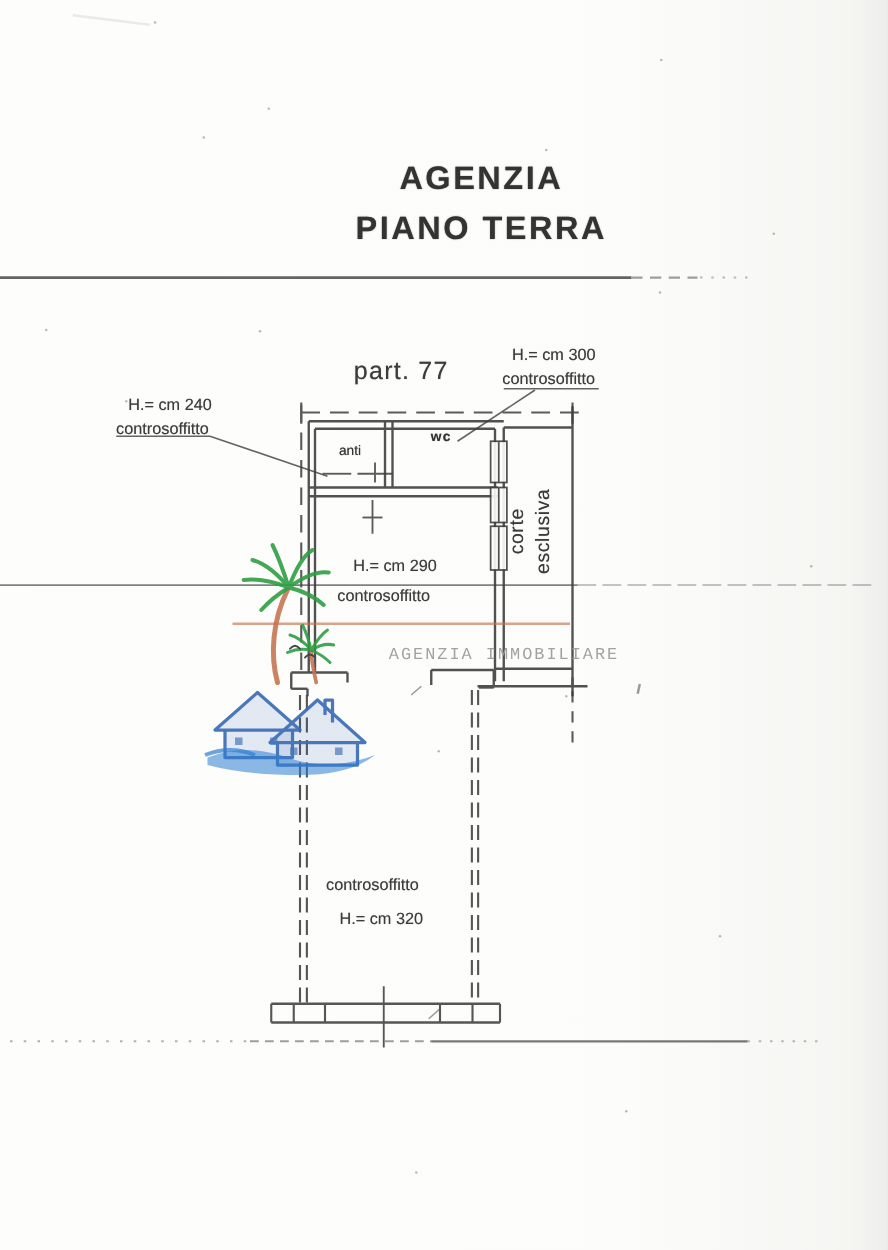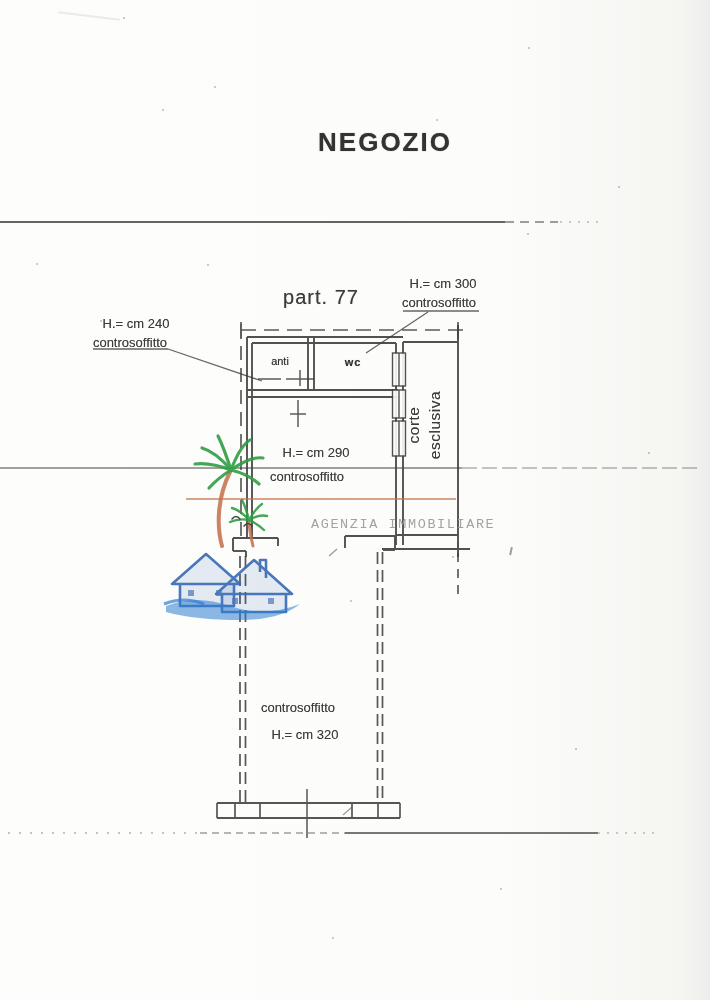--- a/index.html
+++ b/index.html
@@ -127,38 +127,39 @@
     </g>
 
     <g stroke="#3f3f3f" fill="none" stroke-width="1.3" opacity=".8">
       <path d="M403 311 H479"></path>
       <path d="M428 312 L366 353"></path>
       <path d="M93 349 H168"></path>
       <path d="M168 349 L262 381"></path>
     </g>
   </svg>
 
-  <div class="abs ctr title" style="left:385px;top:127px;">NEGOZIO</div>
+  <div class="abs ctr title" style="left:385px;top:127px;">AGENZIA</div>
+  <div class="abs ctr title" style="left:385px;top:167px;">PIANO TERRA</div>
 
   <div class="abs ctr parcel" style="left:321px;top:286px;">part. 77</div>
 
   <div class="abs ctr note" style="left:443px;top:276px;">H.= cm 300</div>
   <div class="abs ctr note" style="left:439px;top:295px;">controsoffitto</div>
 
   <div class="abs ctr note" style="left:136px;top:316px;">H.= cm 240</div>
   <div class="abs ctr note" style="left:130px;top:335px;">controsoffitto</div>
 
   <div class="abs ctr note" style="left:316px;top:445px;">H.= cm 290</div>
   <div class="abs ctr note" style="left:307px;top:469px;">controsoffitto</div>
 
   <div class="abs ctr note" style="left:305px;top:680px;margin-top:47px;">H.= cm 320</div>
   <div class="abs ctr note" style="left:298px;top:700px;">controsoffitto</div>
 
   <div class="abs ctr room" style="left:280px;top:355px;">anti</div>
-  <div class="abs ctr room room-wc" style="left:353px;top:356px;text-align:right;">wc</div>
+  <div class="abs ctr room room-wc" style="left:353px;top:344px;text-align:right;">wc</div>
 
   <div class="abs corte" style="left:424px;top:425px;">
     <div>corte</div>
     <div>esclusiva</div>
   </div>
 
   <div class="logo">
     <div class="orange-rule"></div>
 
     <svg class="palmsvg" width="150" height="200" viewBox="0 0 150 200">

